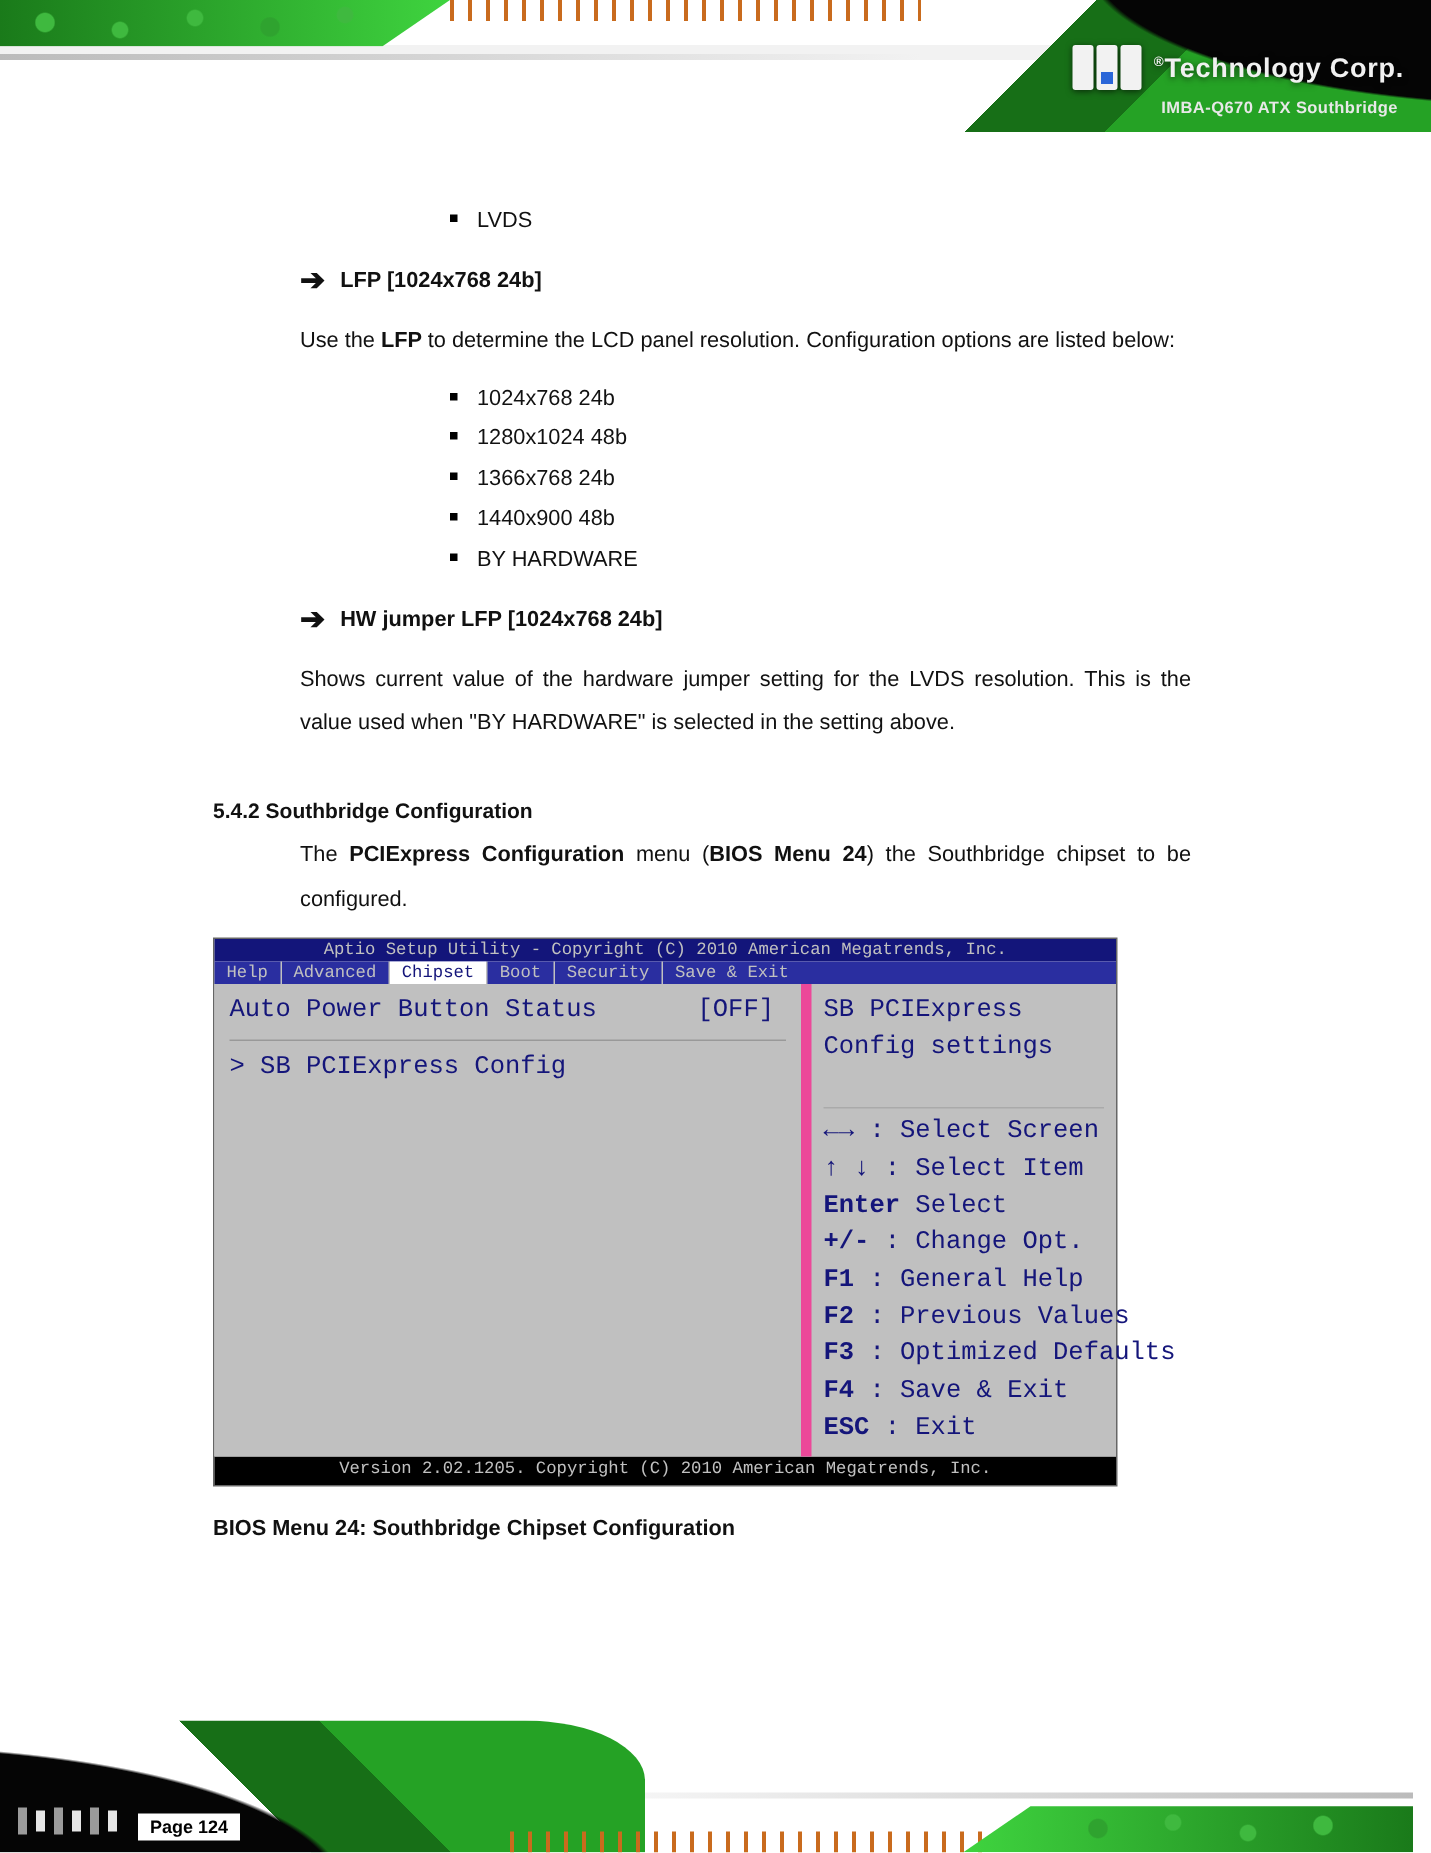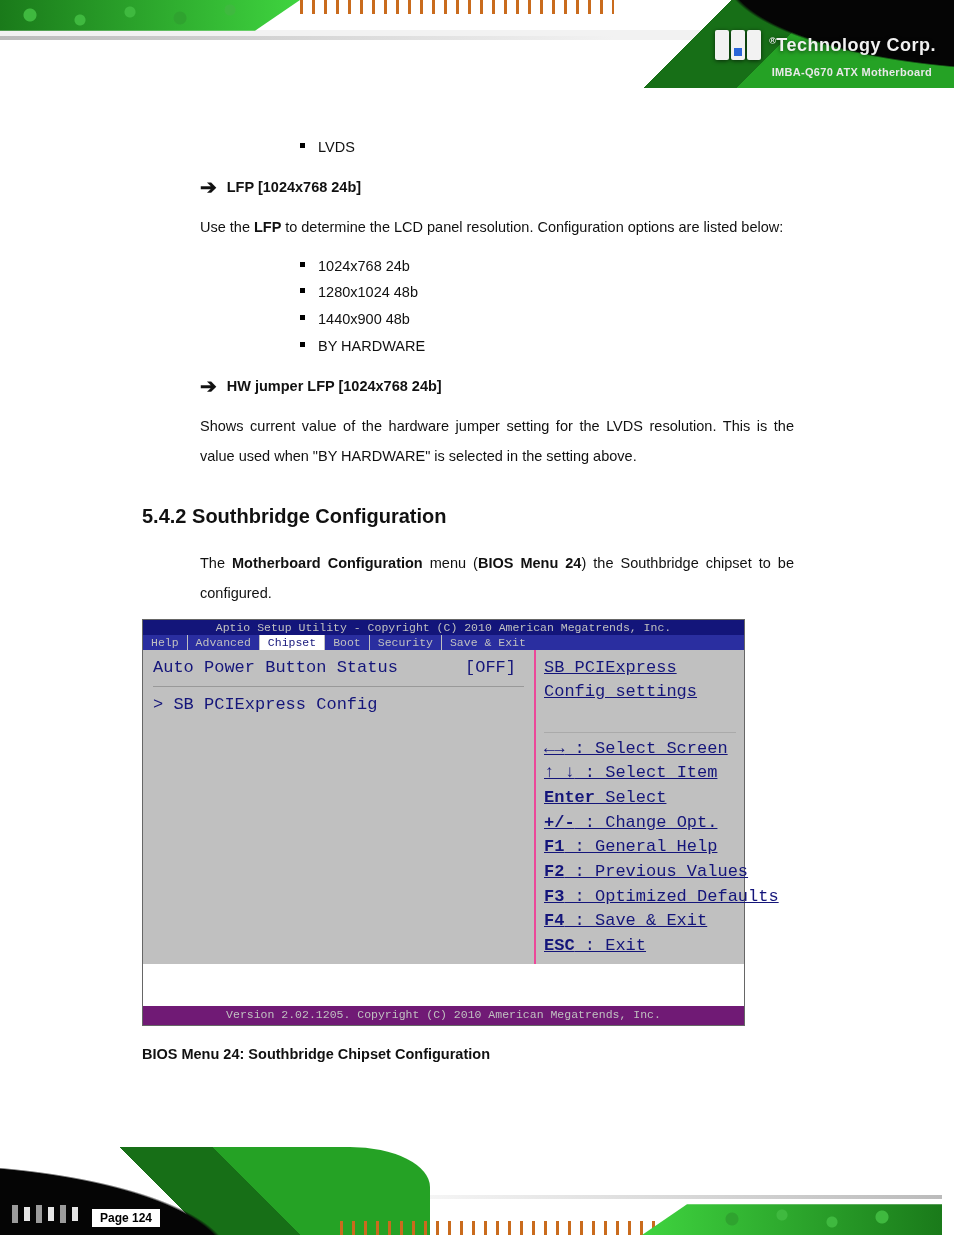--- a/index.html
+++ b/index.html
@@ -34,40 +34,40 @@
   .content { padding:40px 160px 0 200px; font-size:14.5px; color:#111; }
   .content ul.square { list-style:none; margin:6px 0 18px 100px; }
   .content ul.square li { position:relative; padding-left:18px; line-height:1.85; }
   .content ul.square li::before { content:""; position:absolute; left:0; top:9px; width:5px; height:5px; background:#000; }
   .content .arrow-row { display:flex; align-items:flex-start; gap:10px; margin:16px 0 16px 0; }
   .content .arrow-row .arrow { font-size:20px; font-weight:bold; line-height:1; margin-top:-2px; }
   .content .arrow-row .label { font-weight:bold; }
   .content p.body { margin:8px 0 10px 0; line-height:2.05; text-align:justify; }
   .content .bold-run { font-weight:bold; }
 
-  .section-head { font-size:20px; font-weight:bold; margin:34px 0 21px -58px; }
+  .section-head { font-size:14px; font-weight:bold; margin:34px 0 8px -58px; }
 
   
   .bios-wrap { margin:8px 0 0 -58px; width:603px; border:1px solid #666; }
   .bios-title { background:#13157a; color:#C0C0C0; font-family:"Courier New",monospace; font-size:11.5px; text-align:center; padding:1px 0; }
   .bios-menubar { display:flex; background:#2a2ea0; font-family:"Courier New",monospace; font-size:11.5px; color:#C0C0C0; }
   .bios-menubar span { padding:1px 8px; }
   .bios-menubar span.active { background:#ffffff; color:#14157a; }
   .bios-menubar span.sep { width:1px; background:#C0C0C0; padding:0; }
   .bios-body { display:flex; font-family:"Courier New",monospace; font-size:17px; line-height:1.45;justify-content:space-between; }
   .bios-left { flex:1; background:#C0C0C0; padding:6px 10px 90px 10px; color:#14157a; min-height:260px; }
   .bios-left .row1 { display:flex; justify-content:space-between; padding-right:8px; }
   .bios-left .hr { border-top:1px solid #999; margin:6px 0; }
   .bios-left .submenu { color:#14157a; }
-  .bios-right { width:210px; background:#C0C0C0; border-left:2px solid #ec4899; padding:6px 8px; color:#14157a;text-decoration:underline; }
+  .bios-right { width:210px; background:#C0C0C0; border-left:7px solid #ec4899; padding:6px 8px; color:#14157a; }
   .bios-right .help-desc { min-height:72px; }
   .bios-right .hr { border-top:1px solid #aaa; margin:4px 0; }
   .bios-right .nav-line { white-space:nowrap; }
   .bios-right .nav-line .k { color:#14157a; font-weight:bold; }
-  .bios-footer { background:#701a75; color:#C0C0C0; font-family:"Courier New",monospace; font-size:11.5px; text-align:center; padding:2px 0 4px;margin-top:42px; }
+  .bios-footer { background:#000000; color:#C0C0C0; font-family:"Courier New",monospace; font-size:11.5px; text-align:center; padding:2px 0 4px; }
   .bios-caption { font-weight:bold; margin:20px 0 0 -58px; font-size:14.5px; }
 
   
   .bottom-banner { position:absolute; left:0; right:12px; bottom:0; height:88px; }
   .bottom-banner .swoosh { position:absolute; left:0; bottom:0; width:430px; height:88px; background:
       radial-gradient(ellipse 520px 160px at -20% 130%,#050505 60%,transparent 61%),
       linear-gradient(45deg,transparent 40%,#176f17 40% 58%,#25a225 58% 100%);
       border-top-right-radius:80px 40px; }
   .bottom-banner .page-strip { position:absolute; left:12px; bottom:12px; display:flex; align-items:center; gap:6px; }
   .bottom-banner .page-strip .seg { width:6px; height:14px; background:#fff; opacity:.9; }
@@ -92,56 +92,57 @@
   <div class="gray-stripe"></div>
   <div class="swoosh"></div>
   <div class="logo-wrap">
     <span class="logo-blocks">
       <span></span>
         <span class="middle"></span>
         <span></span>
     </span>
     <span class="logo-text"><sup>®</sup><span>Technology Corp.</span></span>
   </div>
-  <div class="product-line">IMBA-Q670 ATX Motherboard</div>
+  <div class="product-line">IMBA-Q670 ATX Southbridge</div>
 </div>
 
 <div class="content">
 
   <ul class="square">
     <li>LVDS</li>
   </ul>
 
   <div class="arrow-row">
     <span class="arrow">➔</span>
     <span class="label">LFP [1024x768 24b]</span>
   </div>
 
   <p class="body">
     <span>Use the </span><span class="bold-run">LFP </span><span>to determine the LCD panel resolution. Configuration options are listed below:</span>
   </p>
 
   <ul class="square" id="lfp-options">
       <li>1024x768 24b</li>
       <li>1280x1024 48b</li>
+      <li>1366x768 24b</li>
       <li>1440x900 48b</li>
       <li>BY HARDWARE</li>
     </ul>
 
   <div class="arrow-row">
     <span class="arrow">➔</span>
     <span class="label">HW jumper LFP [1024x768 24b]</span>
   </div>
 
   <p class="body">Shows current value of the hardware jumper setting for the LVDS resolution. This is the value used when "BY HARDWARE" is selected in the setting above.</p>
 
   <div class="section-head">5.4.2 Southbridge Configuration</div>
 
   <p class="body">
-    <span>The </span><span class="bold-run">Motherboard Configuration</span><span> menu (</span><span class="bold-run">BIOS Menu 24</span><span>) the Southbridge chipset to be configured.</span>
+    <span>The </span><span class="bold-run">PCIExpress Configuration</span><span> menu (</span><span class="bold-run">BIOS Menu 24</span><span>) the Southbridge chipset to be configured.</span>
   </p>
 
   <div class="bios-wrap">
     <div class="bios-title">Aptio Setup Utility - Copyright (C) 2010 American Megatrends, Inc.</div>
     <div class="bios-menubar" id="bios-menubar">
         <span>Help</span>
         <span class="sep"></span>
         <span>Advanced</span>
         <span class="sep"></span>
         <span class="active">Chipset</span>

